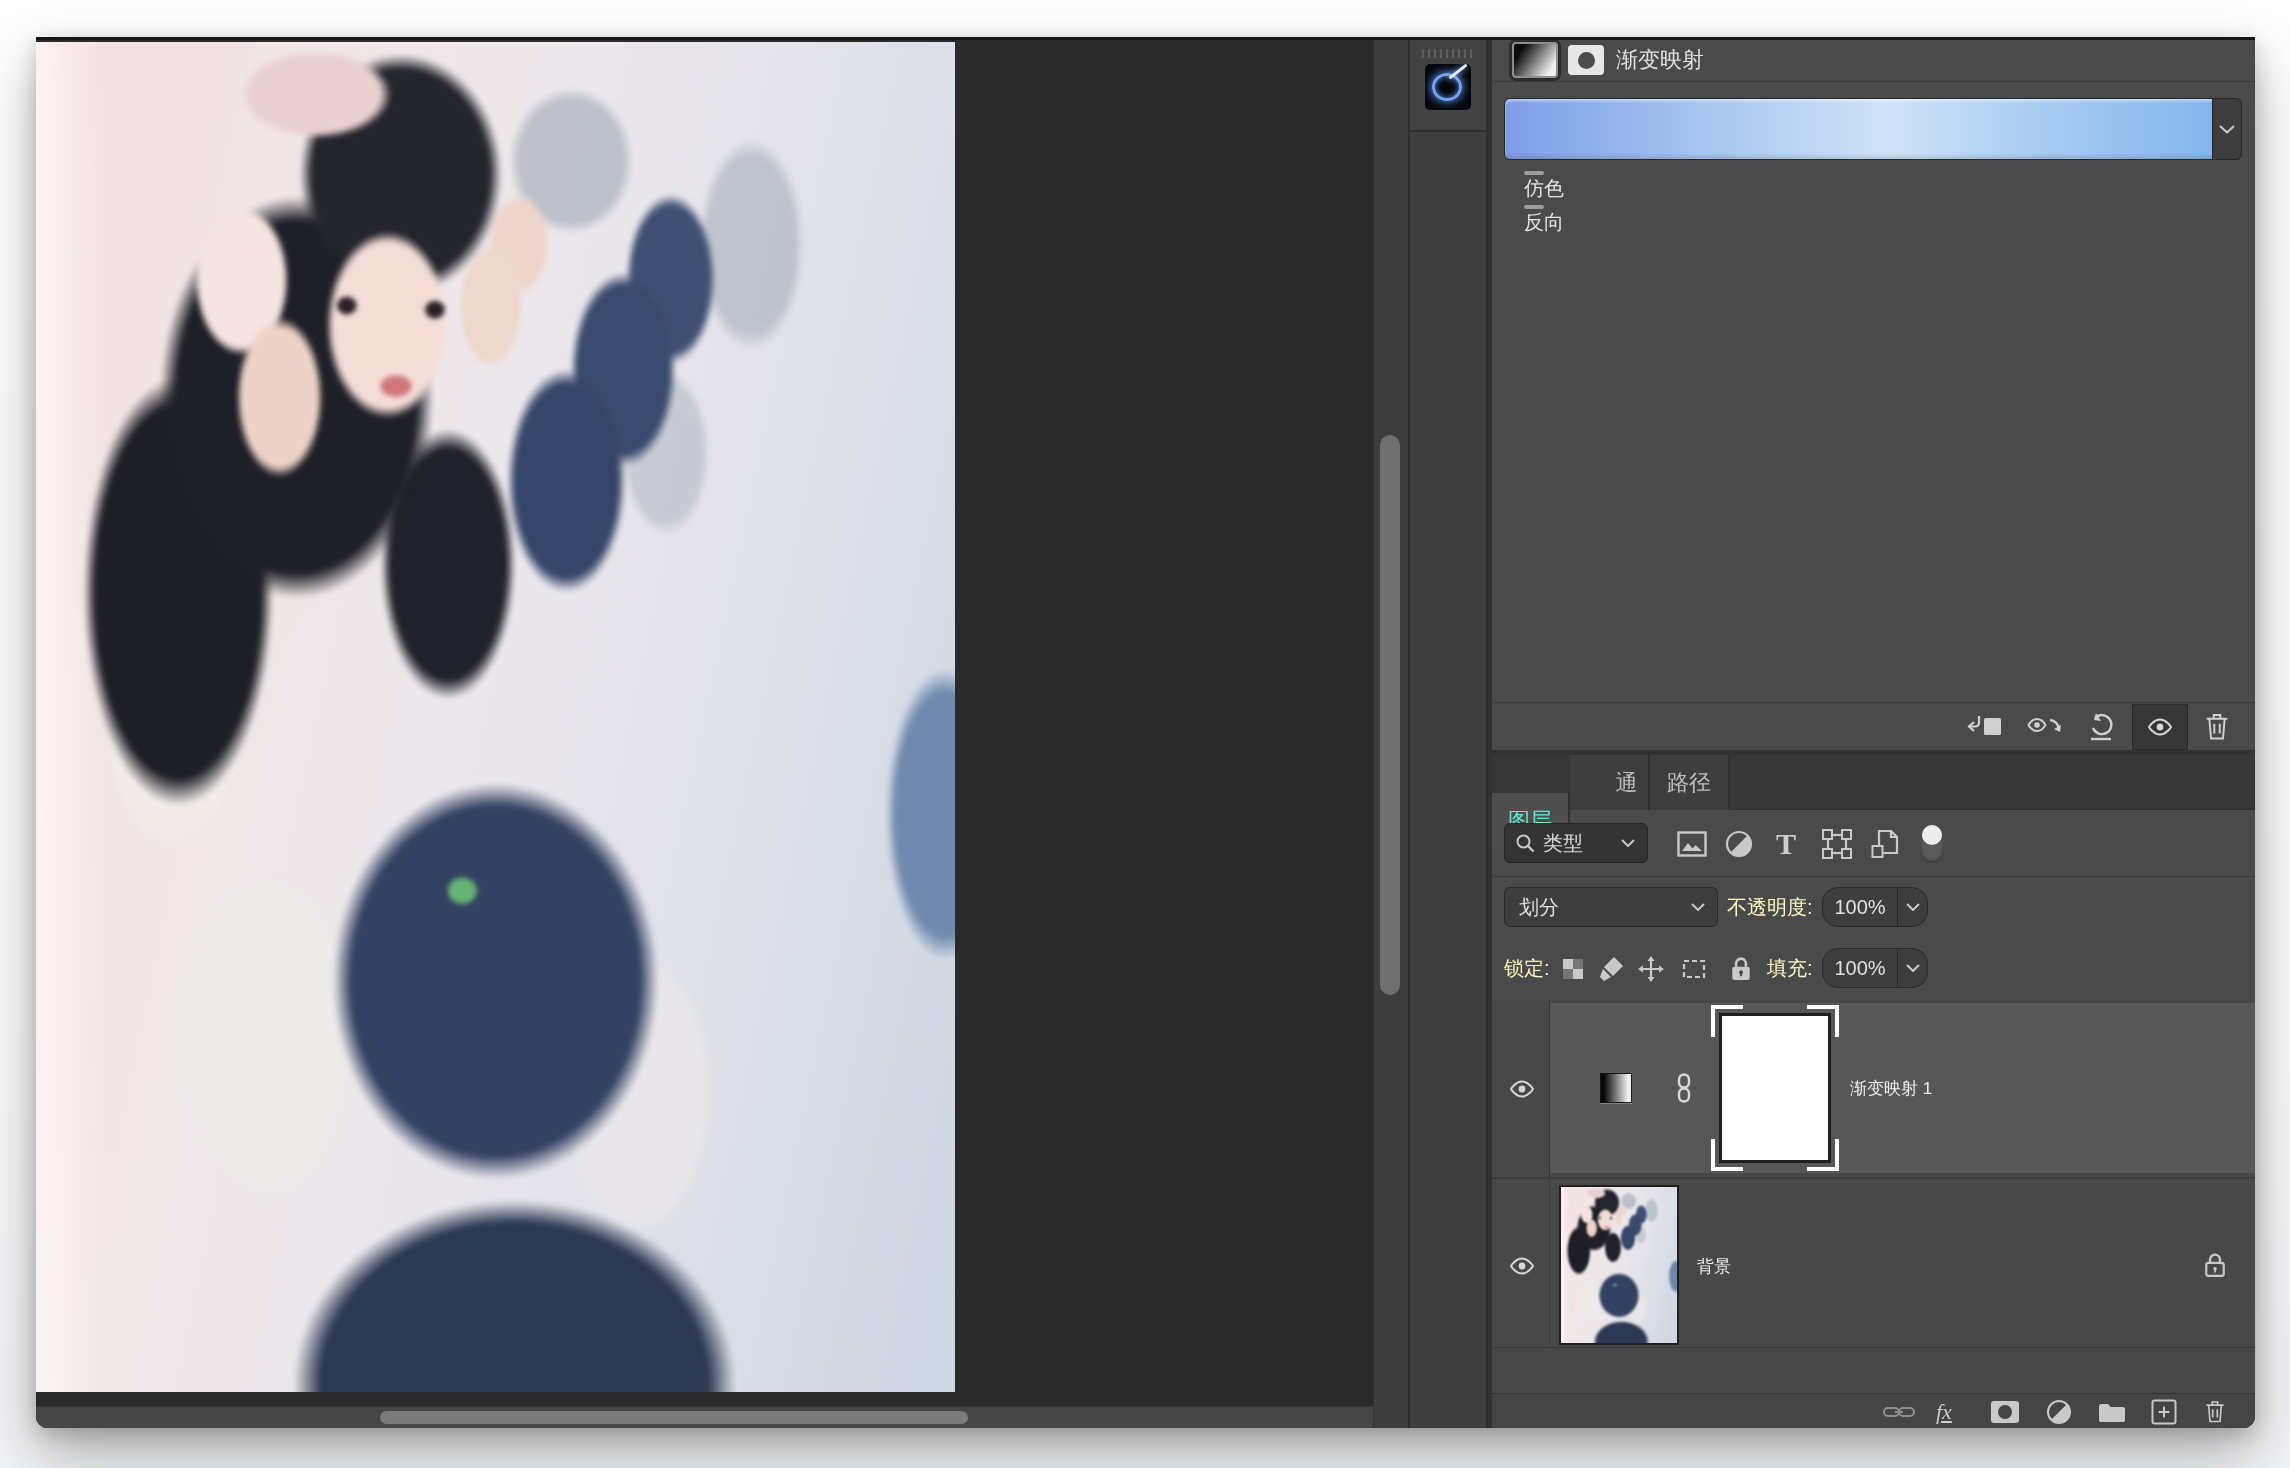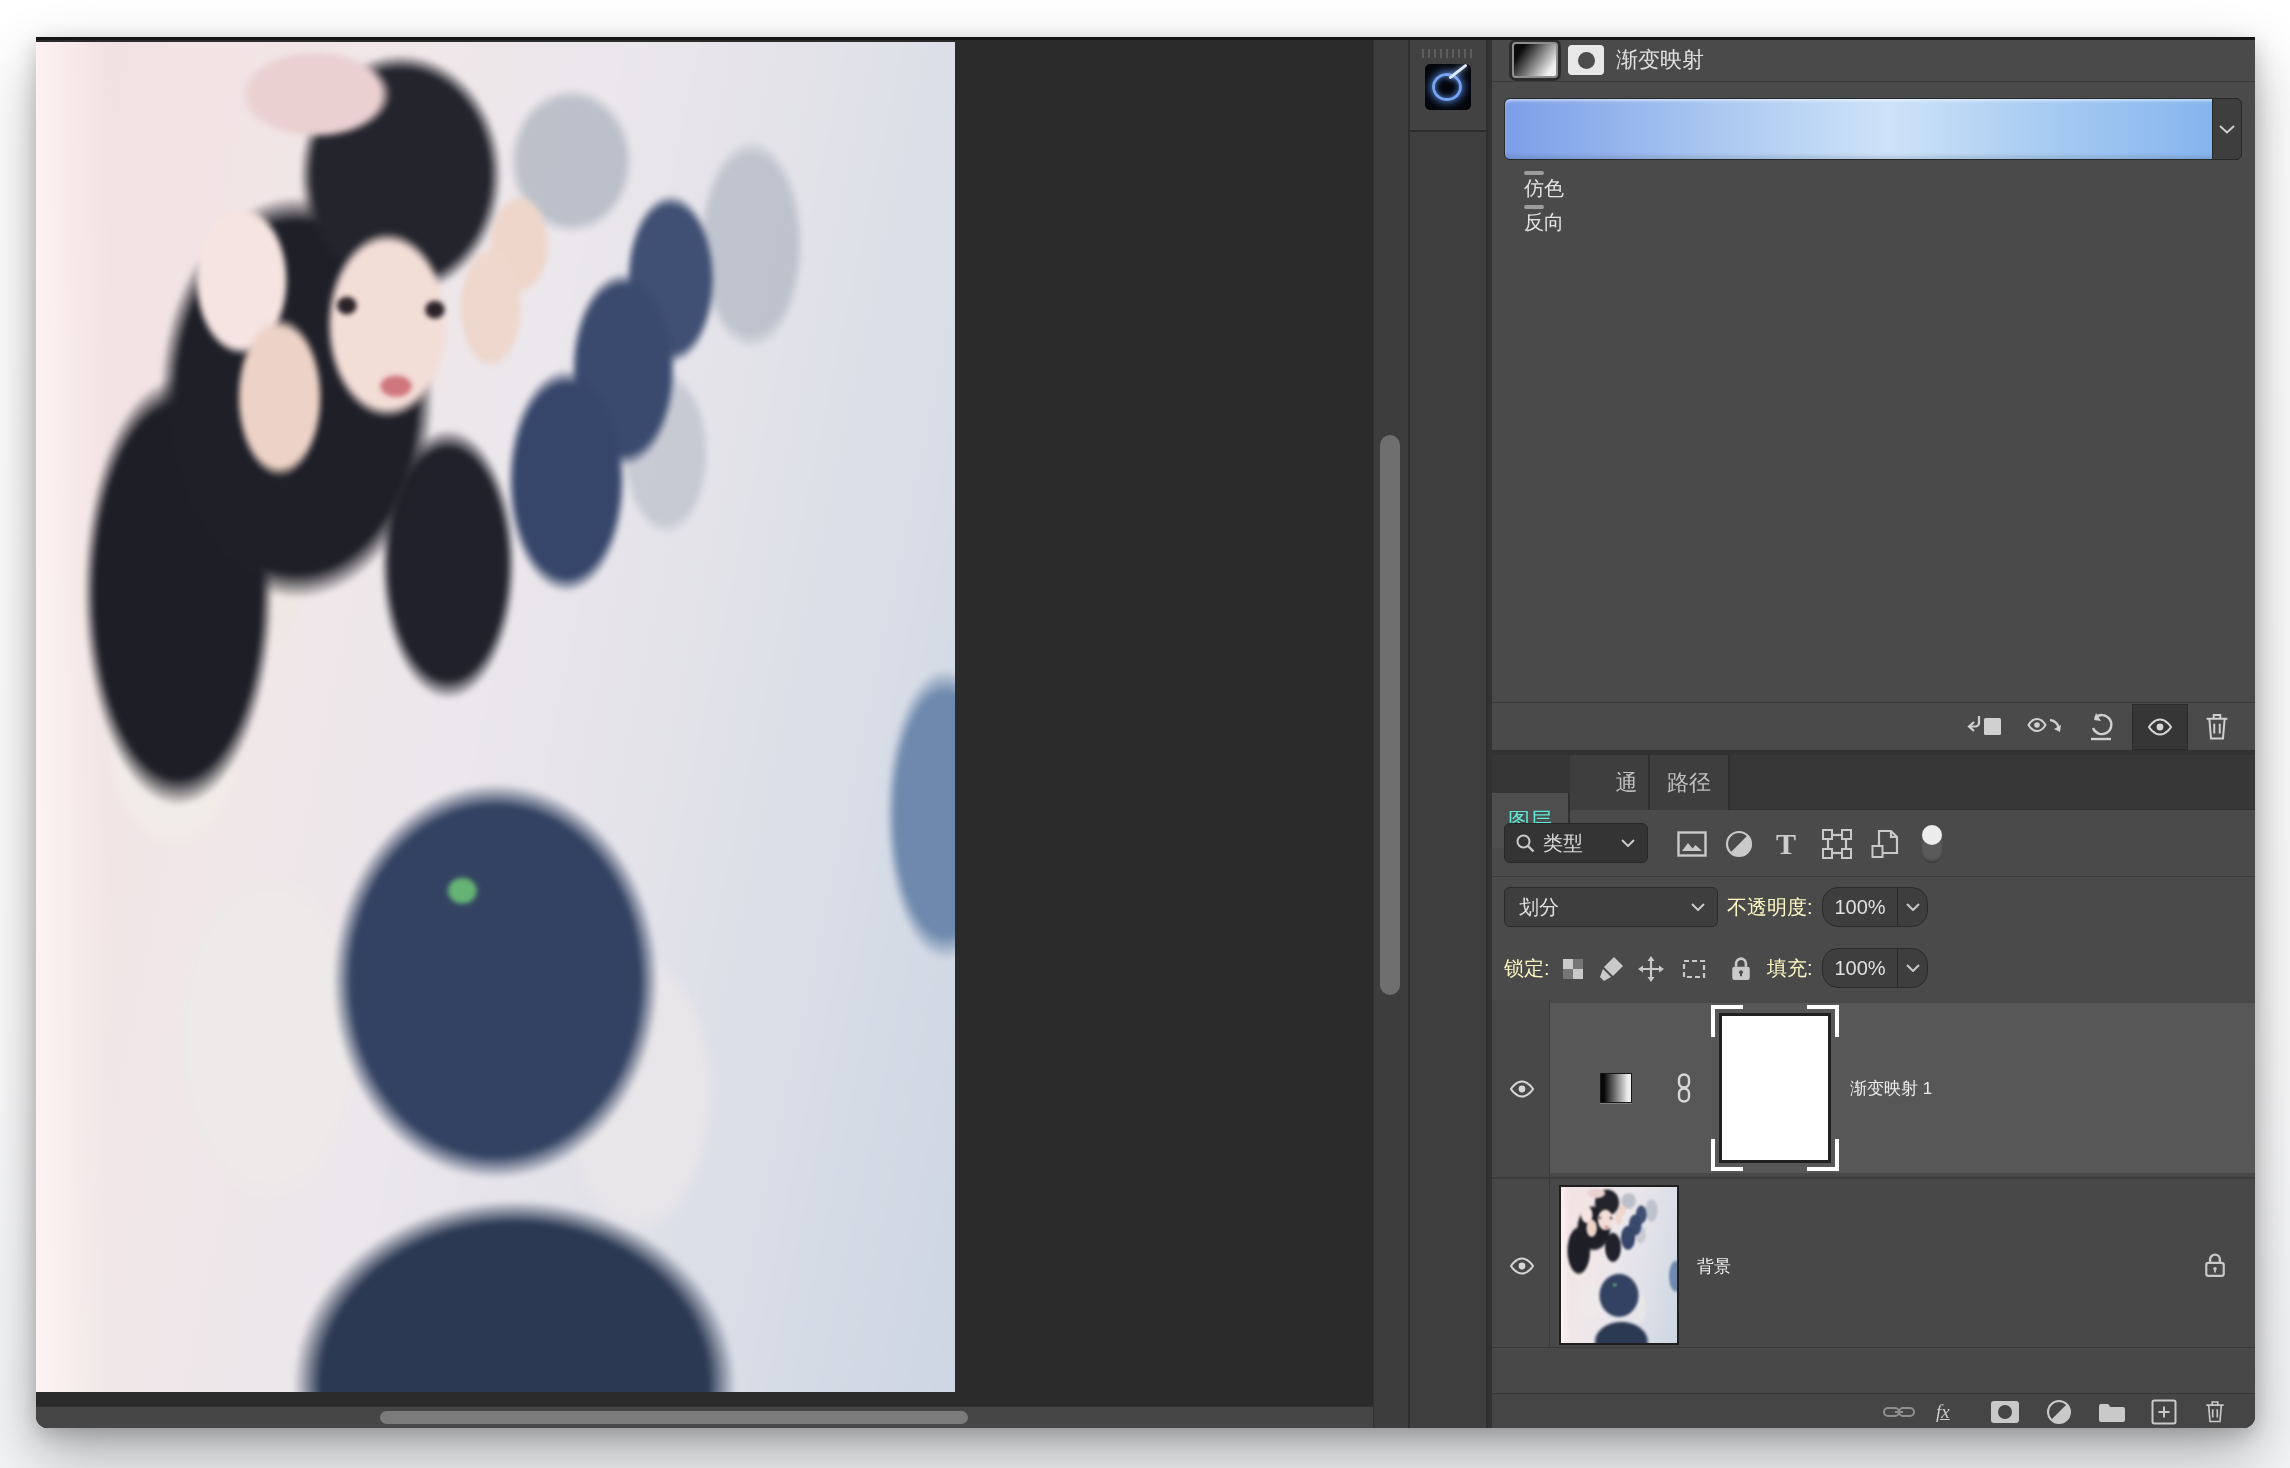--- a/index.html
+++ b/index.html
@@ -144,21 +144,21 @@
   .c-tr { right:0; top:0; border-right-width:4px; border-top-width:4px; }
   .c-bl { left:0; bottom:0; border-left-width:4px; border-bottom-width:4px; }
   .c-br { right:0; bottom:0; border-right-width:4px; border-bottom-width:4px; }
   .lname { position:absolute; font-size:17px; color:#ececec; }
   .photo-thumb { position:absolute; left:67px; top:6px; width:120px; height:160px; border:2px solid #1f1f1f; overflow:hidden; background:#dfe0e8; }
   .photo-thumb .photo-art { filter: blur(0.8px); }
   .locked-ic { position:absolute; left:713px; top:74px; }
 
   .lfooter { position:absolute; left:0; top:638px; width:763px; height:35px; background:#454545; border-top:1px solid #363636; }
   .lf-ic { position:absolute; top:0; height:35px; display:flex; align-items:center; }
-  .fx-txt { font-family:"Liberation Serif","DejaVu Serif",serif; font-style:italic; font-size:19px; color:#cdcdcd; line-height:1;text-decoration:underline; }
+  .fx-txt { font-family:"Liberation Serif","DejaVu Serif",serif; font-style:italic; font-size:22px; color:#cdcdcd; line-height:1;text-decoration:underline; }
 </style>
 </head>
 <body>
 
 <div class="page">
   <div class="window">
 
     <div class="canvas">
       <div class="photo-frame">
         <div class="photo-art"></div>

